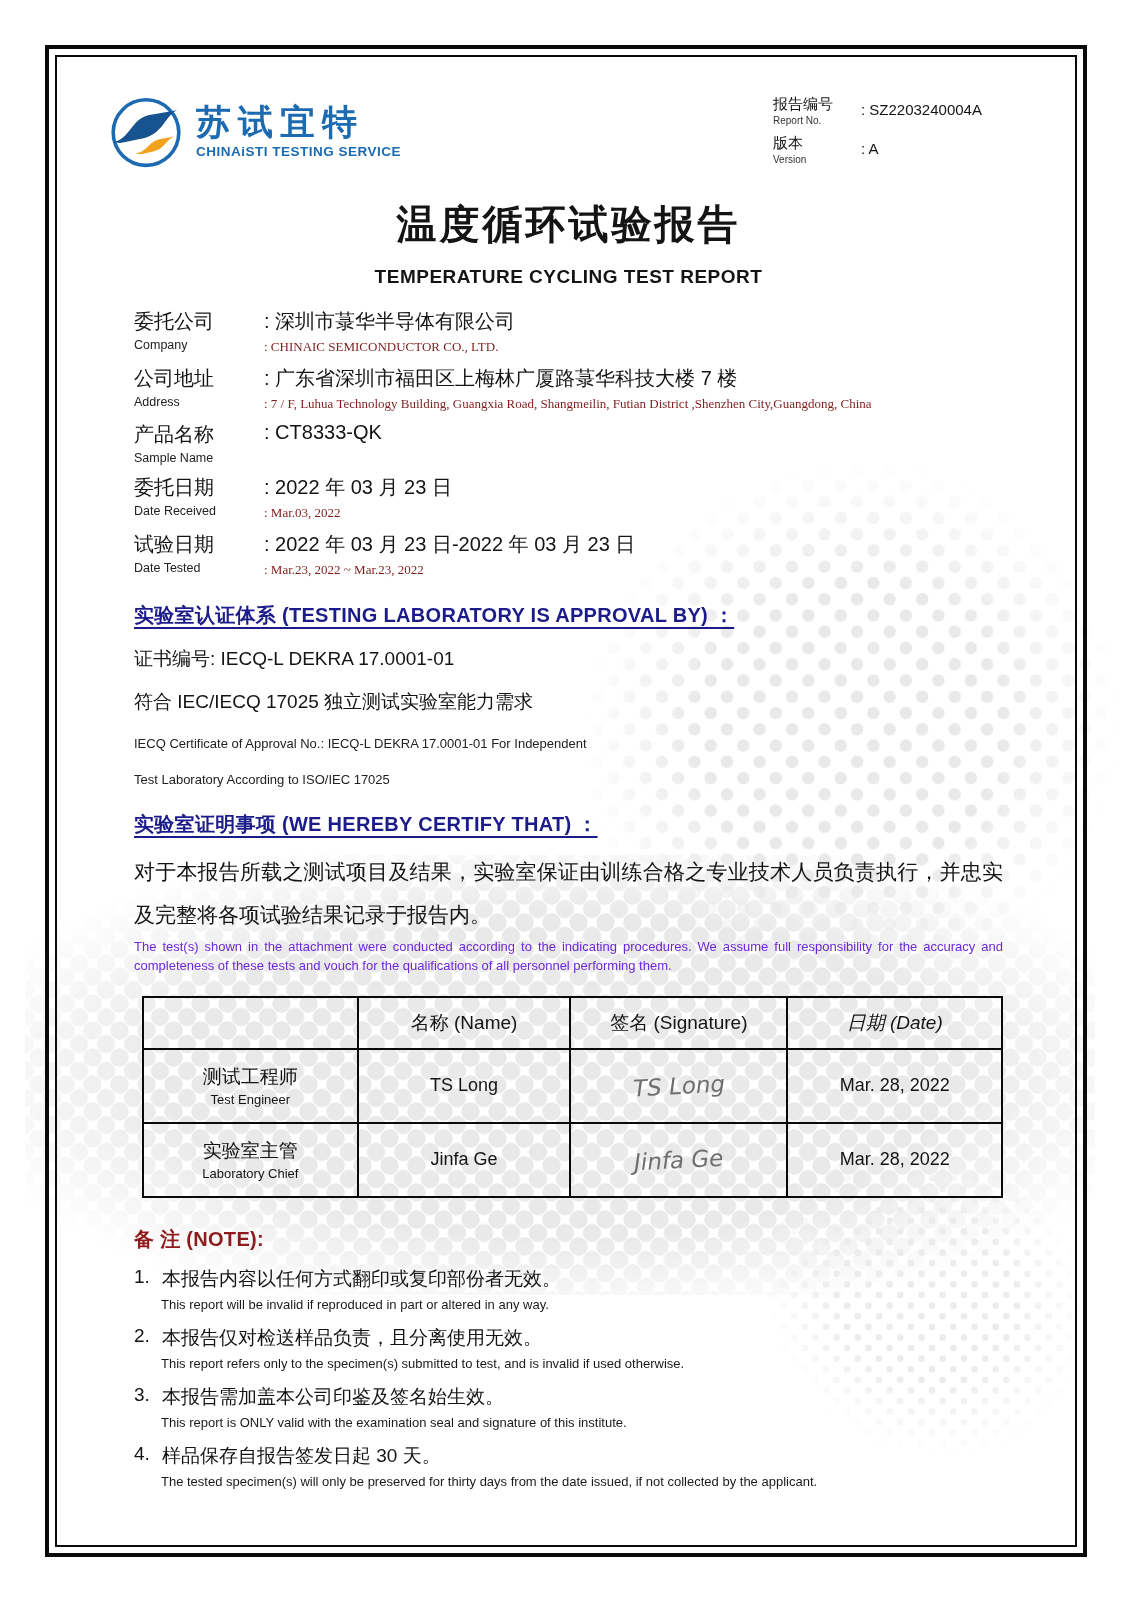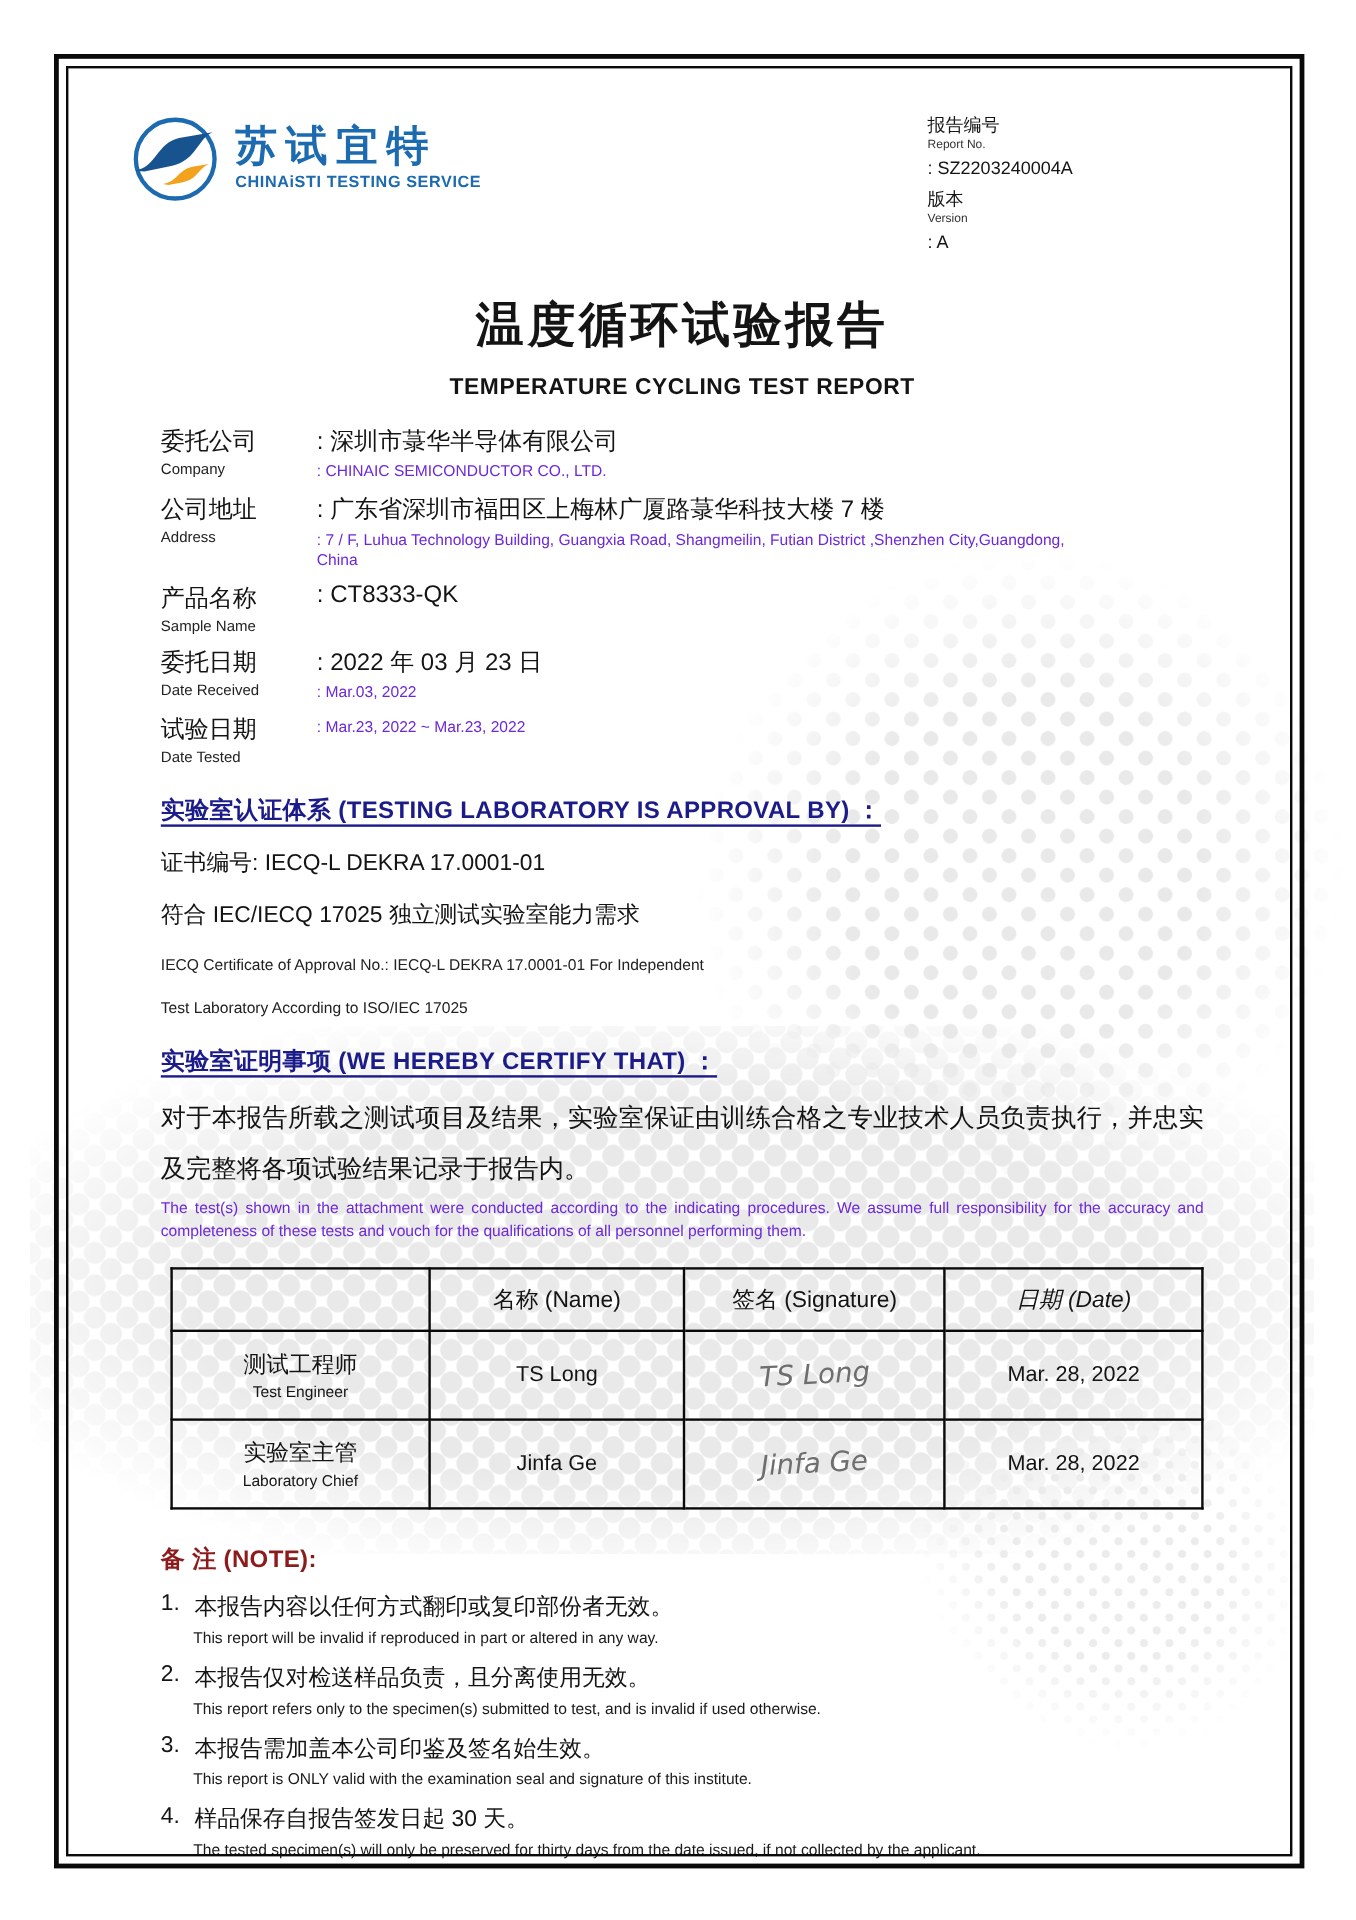--- a/index.html
+++ b/index.html
@@ -35,39 +35,39 @@
            padding:34px 72px 0 77px;}
 
   
   .hdr{display:flex;justify-content:space-between;align-items:flex-start;}
   .logo{display:flex;align-items:center;margin-left:-28px;}
   .logo-mark{width:80px;height:80px;flex:none;}
   .logo-text{margin-left:10px;}
   .logo-cn{color:#1c6ab0;font-size:35px;font-weight:bold;letter-spacing:7px;line-height:1.1;}
   .logo-en{color:#1c6ab0;font-size:13.5px;font-weight:bold;letter-spacing:0.5px;margin-top:3px;}
   .meta{margin-top:4px;width:230px;}
-  .meta-row{display:flex;margin-bottom:8px;flex-direction:column;}
+  .meta-row{display:flex;margin-bottom:8px;}
   .meta-label{width:88px;flex:none;}
   .meta-label .cn{font-size:15px;}
   .meta-label .en{font-size:10px;color:#333;margin-top:1px;}
   .meta-val{font-size:15px;padding-top:6px;}
 
   
   .title-cn{text-align:center;font-size:40px;font-weight:bold;letter-spacing:3px;margin-top:24px;}
   .title-en{text-align:center;font-size:19px;font-weight:bold;letter-spacing:0.5px;margin-top:14px;}
 
   
   .info{margin-top:20px;}
   .info-row{display:flex;margin-bottom:9px;}
   .info-label{width:130px;flex:none;}
   .info-label .cn{font-size:20px;}
   .info-label .en{font-size:12.5px;color:#222;margin-top:3px;}
   .info-val{flex:1;}
   .info-val .cn{font-size:20px;}
-  .info-val .en{font-size:13px;color:#6d28d9;margin-top:3px;max-width:650px;line-height:1.35;}
+  .info-val .en{font-size:13px;color:#7f1d1d;margin-top:3px;max-width:650px;line-height:1.35;font-family:Liberation Serif, serif;}
 
   
   .sec-head{color:#1b1b8a;font-size:20px;font-weight:bold;letter-spacing:0.3px;
             text-decoration:underline;text-underline-offset:5px;margin-top:24px;}
   .sec-head.red{color:#8e1b1b;text-decoration:none;}
   .appr-line{font-size:19px;margin-top:17px;}
   .appr-en{font-size:13px;margin-top:21px;color:#222;}
   .certify-cn{font-size:21px;line-height:2.05;text-align:justify;margin-top:12px;}
   .certify-en{font-size:13px;line-height:1.45;color:#6d28d9;margin-top:2px;text-align:justify;}
 
@@ -185,20 +185,21 @@
           <div class="en">: Mar.03, 2022</div>
         </div>
       </div>
 
       <div class="info-row">
         <div class="info-label">
           <div class="cn">试验日期</div>
           <div class="en">Date Tested</div>
         </div>
         <div class="info-val">
+          <div class="cn">: 2022 年 03 月 23 日-2022 年 03 月 23 日</div>
           <div class="en">: Mar.23, 2022 ~ Mar.23, 2022</div>
         </div>
       </div>
     </div>
 
     <div class="sec-head">实验室认证体系 (TESTING LABORATORY IS APPROVAL BY) ：</div>
     <div class="appr-line">证书编号: IECQ-L DEKRA 17.0001-01</div>
     <div class="appr-line">符合 IEC/IECQ 17025 独立测试实验室能力需求</div>
     <div class="appr-en">IECQ Certificate of Approval No.: IECQ-L DEKRA 17.0001-01 For Independent</div>
     <div class="appr-en">Test Laboratory According to ISO/IEC 17025</div>

